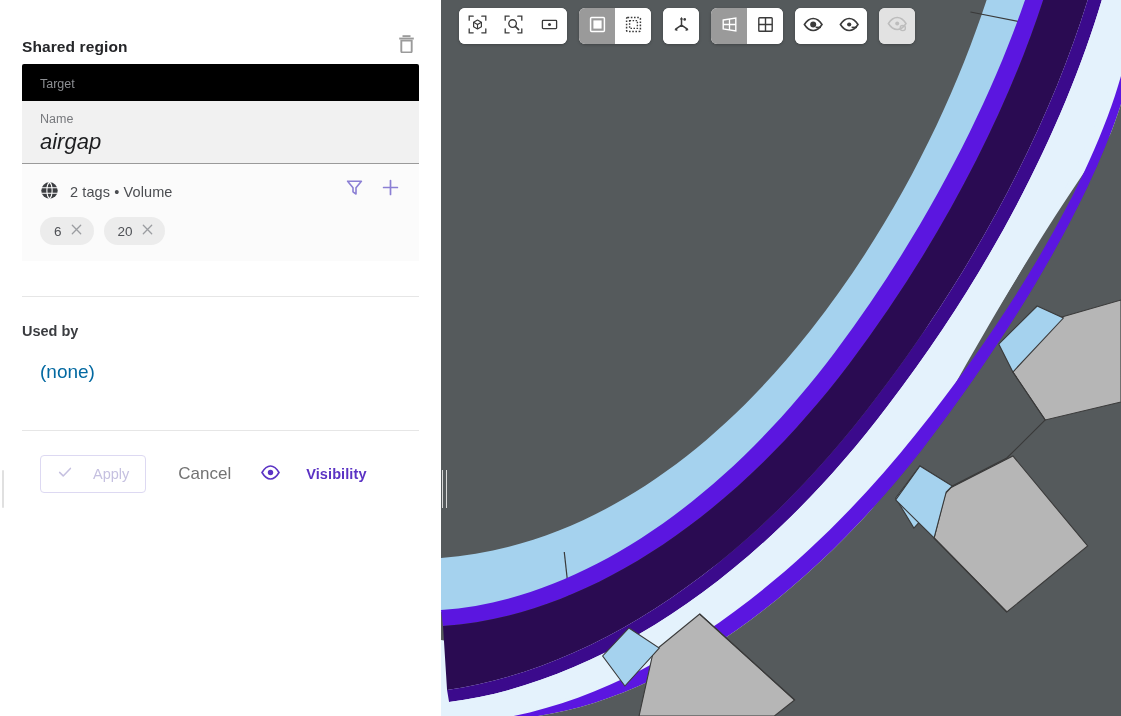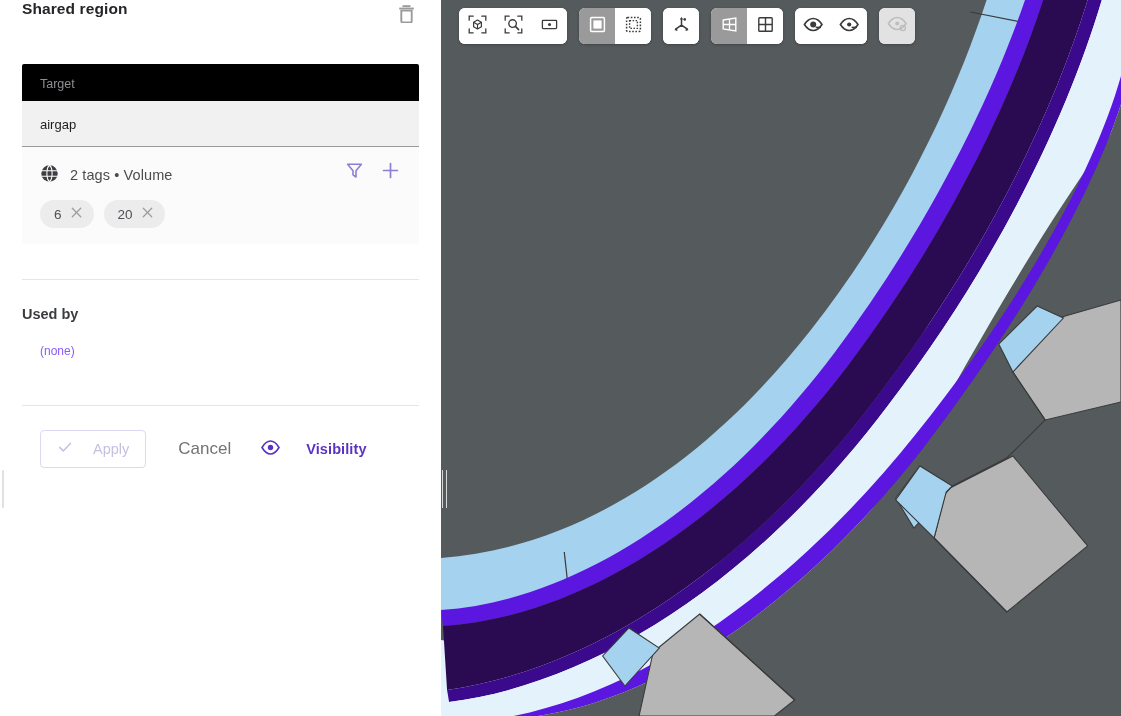--- a/index.html
+++ b/index.html
@@ -15,21 +15,21 @@
   
   .sidebar{
     position:relative;
     width:441px;height:716px;
     background:#ffffff;
     flex:0 0 441px;
     box-sizing:border-box;
   }
   .panel-header{
     height:56px;
-    display:flex;align-items:flex-start;
+    display:flex;align-items:flex-end;
     padding:0 22px 0 22px;
     box-sizing:border-box;
   }
   .panel-title{
     font-size:15.5px;font-weight:bold;color:#242528;
     letter-spacing:0.1px;
     flex:1;
   }
   .icon-btn{
     width:26px;height:26px;
@@ -47,21 +47,21 @@
   .target-label{
     font-size:12.5px;color:#8d8f93;
     padding:13px 18px 10px 18px;
   }
   .name-field{
     background:#f1f1f1;
     border-bottom:1px solid #9a9a9a;
     padding:10px 18px 9px 18px;
   }
   .name-label{font-size:12.5px;color:#77797d;line-height:17px;}
-  .name-value{font-size:13px;color:#1d1e20;line-height:25px;padding-top:1px;}
+  .name-value{font-size:22px;color:#1d1e20;line-height:25px;padding-top:1px;font-style:italic;}
 
   .tags-area{
     background:#fbfbfb;
     padding:12px 18px 16px 18px;
   }
   .tags-head{
     display:flex;align-items:flex-end;
     height:24px;
   }
   .globe-ico{flex:0 0 auto;margin-right:11px;display:block}
@@ -84,21 +84,21 @@
 
   .divider{
     height:1px;background:#e6e6e6;
     margin:35px 22px 0 22px;
   }
   .usedby-title{
     font-size:14.5px;font-weight:bold;color:#3a3c40;
     padding:26px 22px 0 22px;
   }
   .usedby-value{
-    font-size:12px;color:#8b5cf6;
+    font-size:19px;color:#0369a1;
     padding:22px 22px 0 40px;
   }
   .divider2{
     height:1px;background:#e6e6e6;
     margin:47px 22px 0 22px;
   }
   .actions{
     display:flex;align-items:center;
     padding:24px 22px 0 40px;
     gap:0;
@@ -191,20 +191,21 @@
             <path d="M3.3 6.6 h10.4 v10.6 a1.2 1.2 0 0 1 -1.2 1.2 h-8 a1.2 1.2 0 0 1 -1.2 -1.2 z" fill="none" stroke="#9b9b9b" stroke-width="1.9"></path>
           </svg>
         </span>
       </div>
     </div>
 
     <div class="target-card">
       <div class="target-label">Target</div>
 
       <div class="name-field">
+        <div class="name-label">Name</div>
         <div class="name-value">airgap</div>
       </div>
 
       <div class="tags-area">
         <div class="tags-head">
           <span>
             <svg class="globe-ico" width="19" height="19" viewBox="0 0 19 19">
               <circle cx="9.5" cy="9.5" r="8.2" fill="#3c3e42"></circle>
               <path d="M9.5 1.3 C6 4 6 15 9.5 17.7 M9.5 1.3 C13 4 13 15 9.5 17.7 M1.6 6.8 h15.8 M1.6 12.2 h15.8" fill="none" stroke="#ffffff" stroke-width="1.1"></path>
             </svg>

